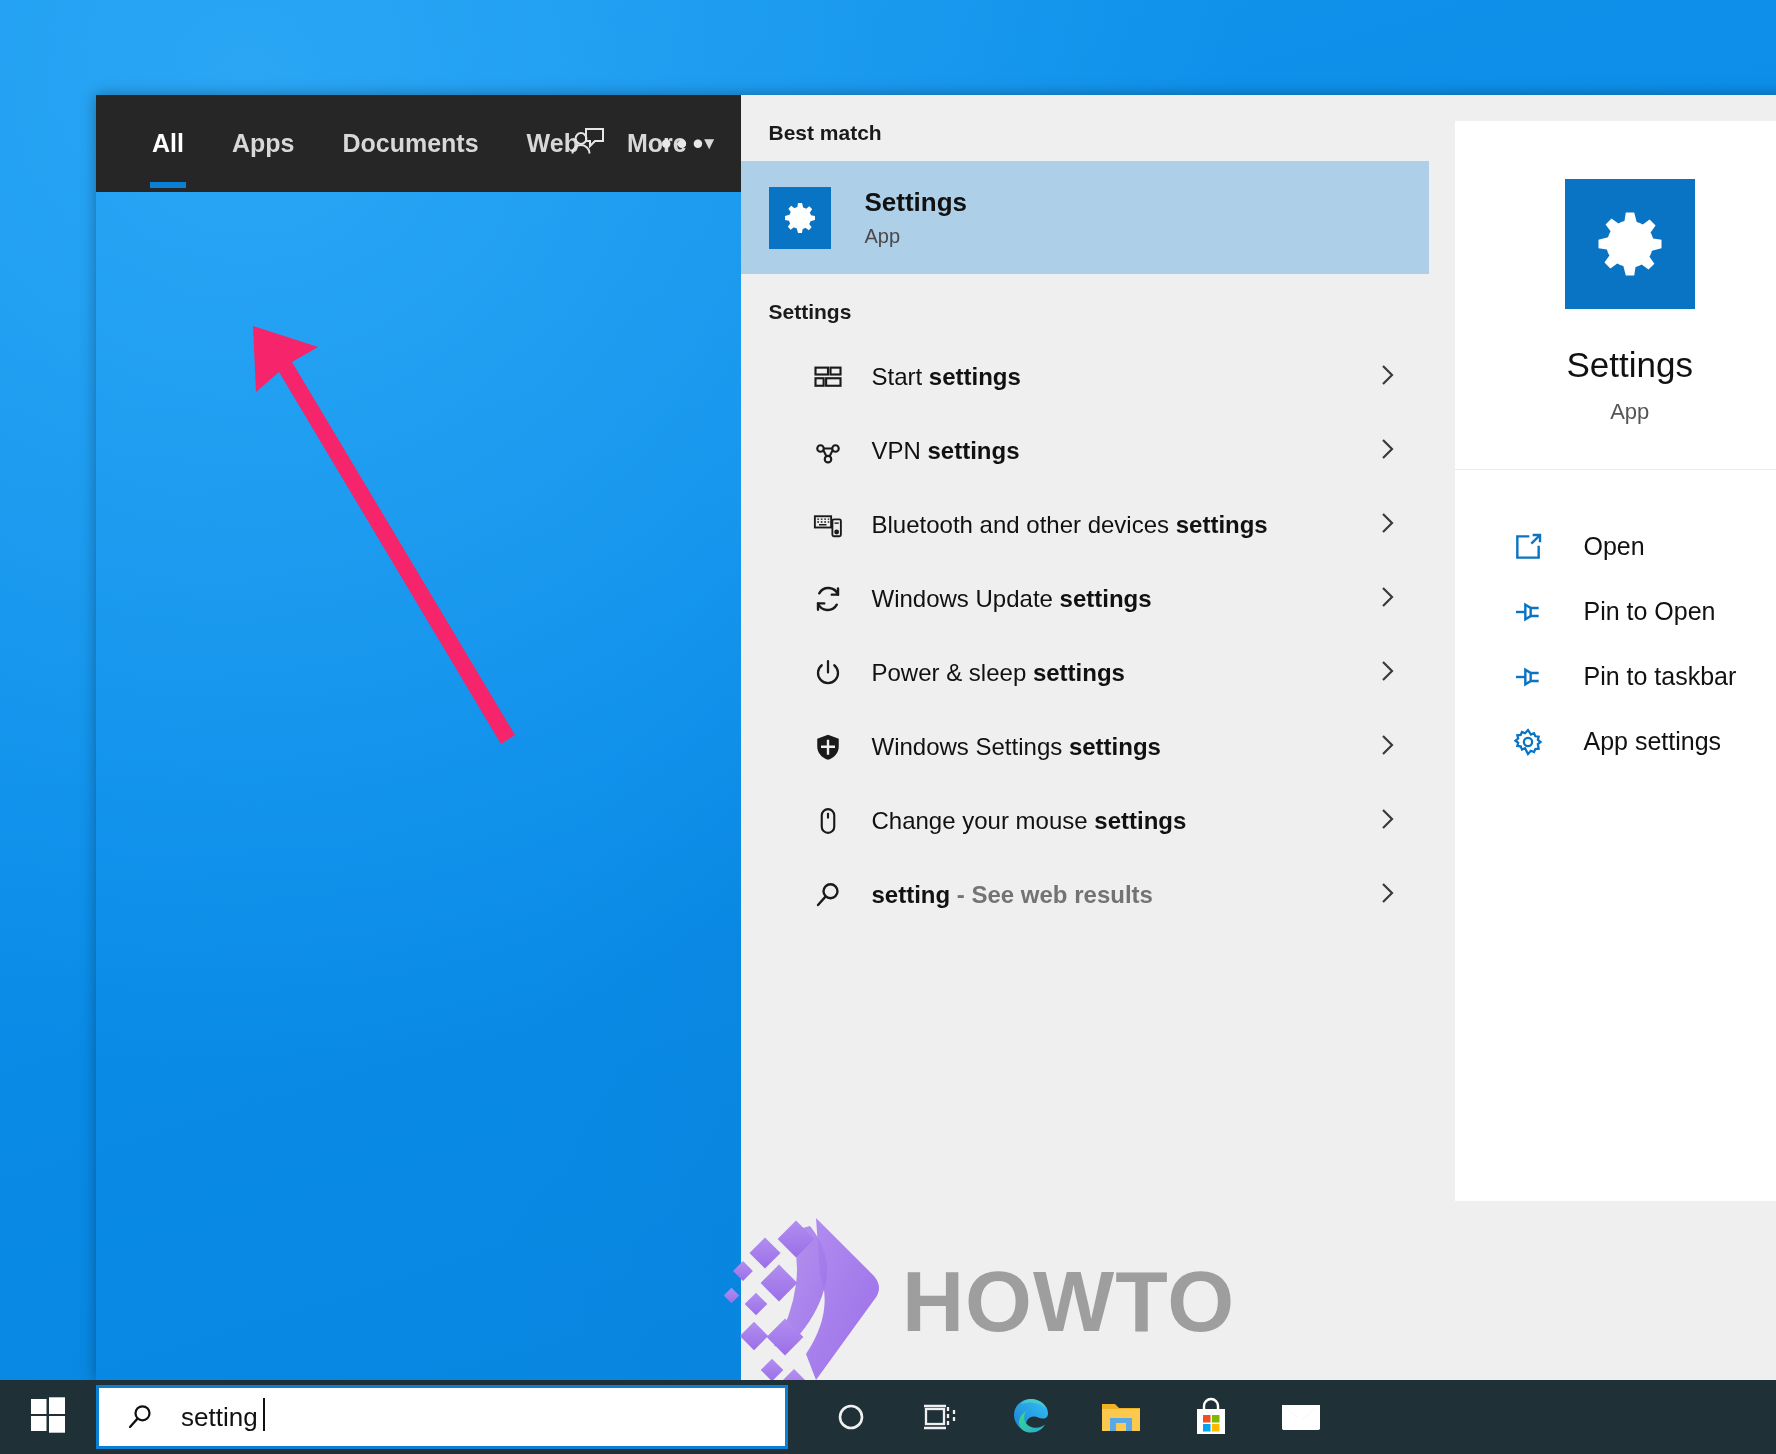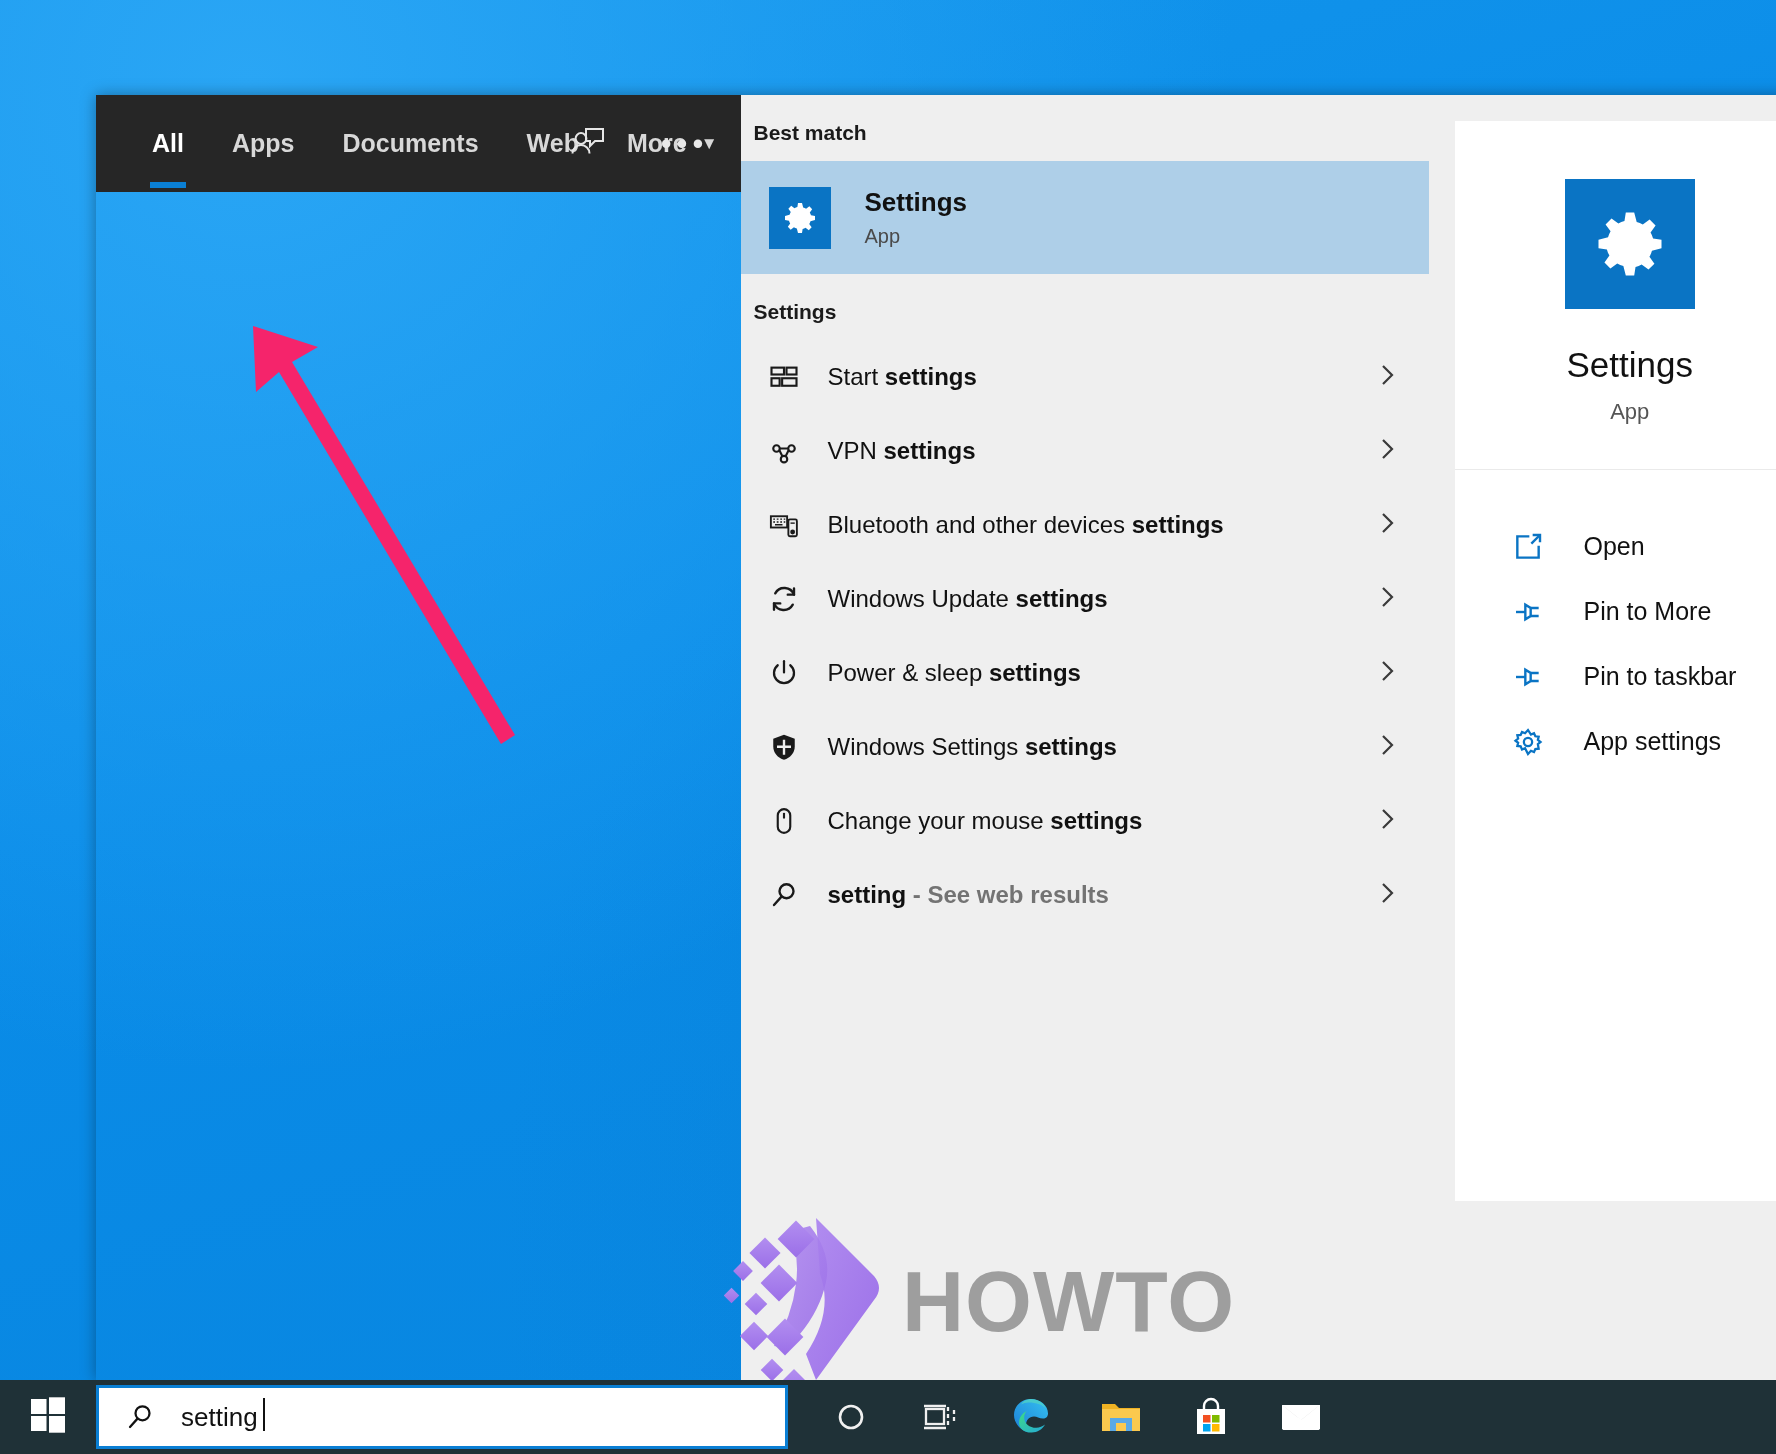--- a/index.html
+++ b/index.html
@@ -54,35 +54,35 @@
   
   #body{ flex:1 1 auto; display:flex; min-height:0; background:#efefef; }
 
   
   #left{
     width:688px; background:#efefef; flex:0 0 auto;
     position:relative; overflow:hidden;
   }
   .section-hdr{
     font-size:21px; color:#1a1a1a; font-weight:bold;
-    padding:26px 0 16px 12px;
+    padding:26px 0 16px 27px;
   }
   .best{
     height:113px; background:#aecfe8; display:flex; align-items:center; padding-left:28px;
   }
   .best .tile{
     width:62px; height:62px; background:#0a74c4;
     display:flex; align-items:center; justify-content:center; flex:0 0 auto;
   }
   .best .txt{ margin-left:33px; }
   .best .title{ font-size:26px; color:#111; font-weight:bold; line-height:1.2; }
   .best .sub{ font-size:20px; color:#4a4a4a; margin-top:6px; }
 
   .row{
-    height:74px; display:flex; align-items:center; padding:0 30px 0 28px; cursor:default;
+    height:74px; display:flex; align-items:center; padding:0 30px 0 28px; cursor:default;margin-left:44px;
   }
   .row .ico{ width:46px; flex:0 0 auto; display:flex; align-items:center; justify-content:flex-start; }
   .row .lbl{ font-size:24px; color:#111; margin-left:12px; white-space:nowrap; }
   .row .lbl b{ font-weight:bold; }
   .row .lbl .lite{ font-weight:normal; }
   .row .chev{ margin-left:auto; color:#3a3a3a; }
   .row .lbl .gray{ color:#737373; font-weight:bold; }
 
   
   #right{ flex:1 1 auto; background:#efefef; padding:26px 28px 0 26px; }
@@ -357,21 +357,21 @@
           </div>
 
           <div class="act">
             <span class="ico">
               <svg width="32" height="32" viewBox="0 0 24 24" fill="none" stroke="#0a74c4" stroke-width="1.8">
                 <path d="M10 6.5v11l4-2.5v-6z"></path>
                   <path d="M14 9h6M14 15h6"></path>
                   <path d="M10 12H3"></path>
               </svg>
             </span>
-            <span class="lbl">Pin to More</span>
+            <span class="lbl">Pin to Open</span>
           </div>
 
           <div class="act">
             <span class="ico">
               <svg width="32" height="32" viewBox="0 0 24 24" fill="none" stroke="#0a74c4" stroke-width="1.8">
                 <path d="M10 6.5v11l4-2.5v-6z"></path>
                   <path d="M14 9h6M14 15h6"></path>
                   <path d="M10 12H3"></path>
               </svg>
             </span>

